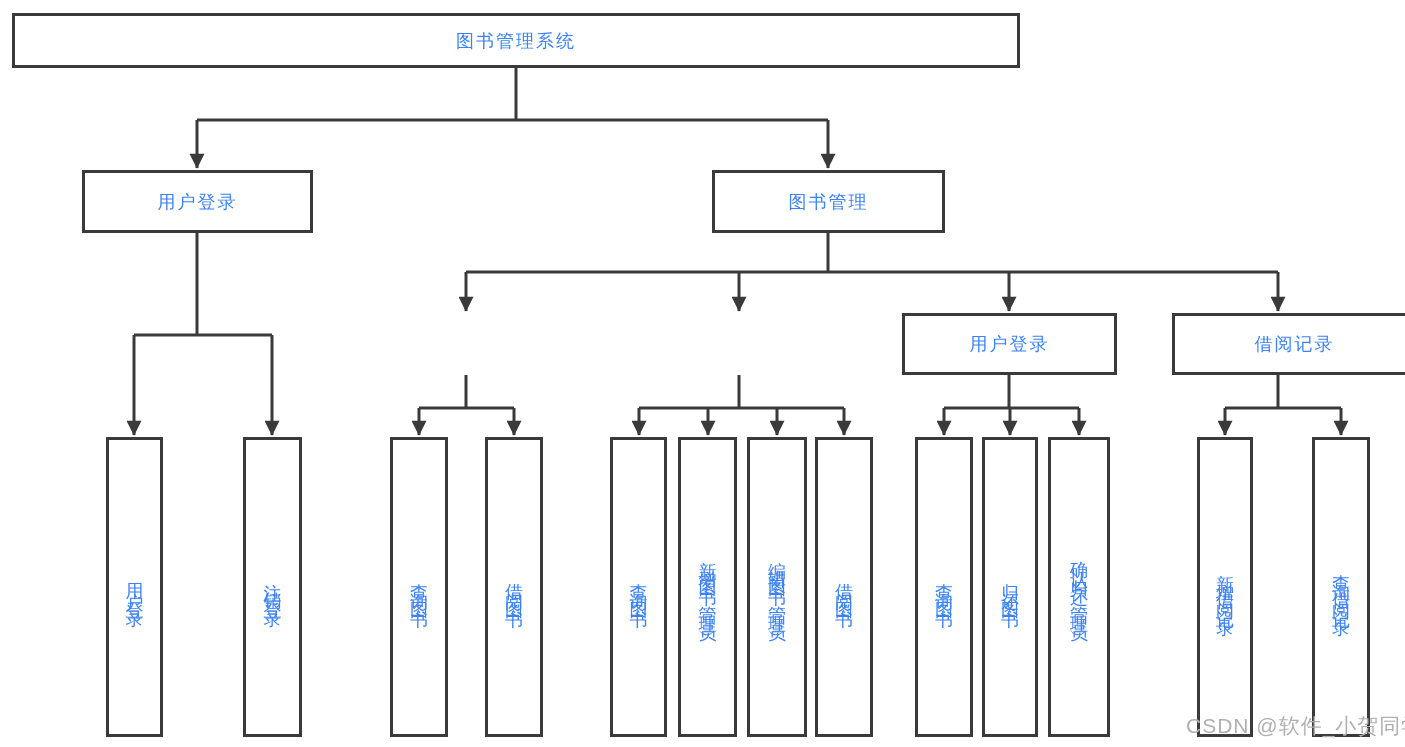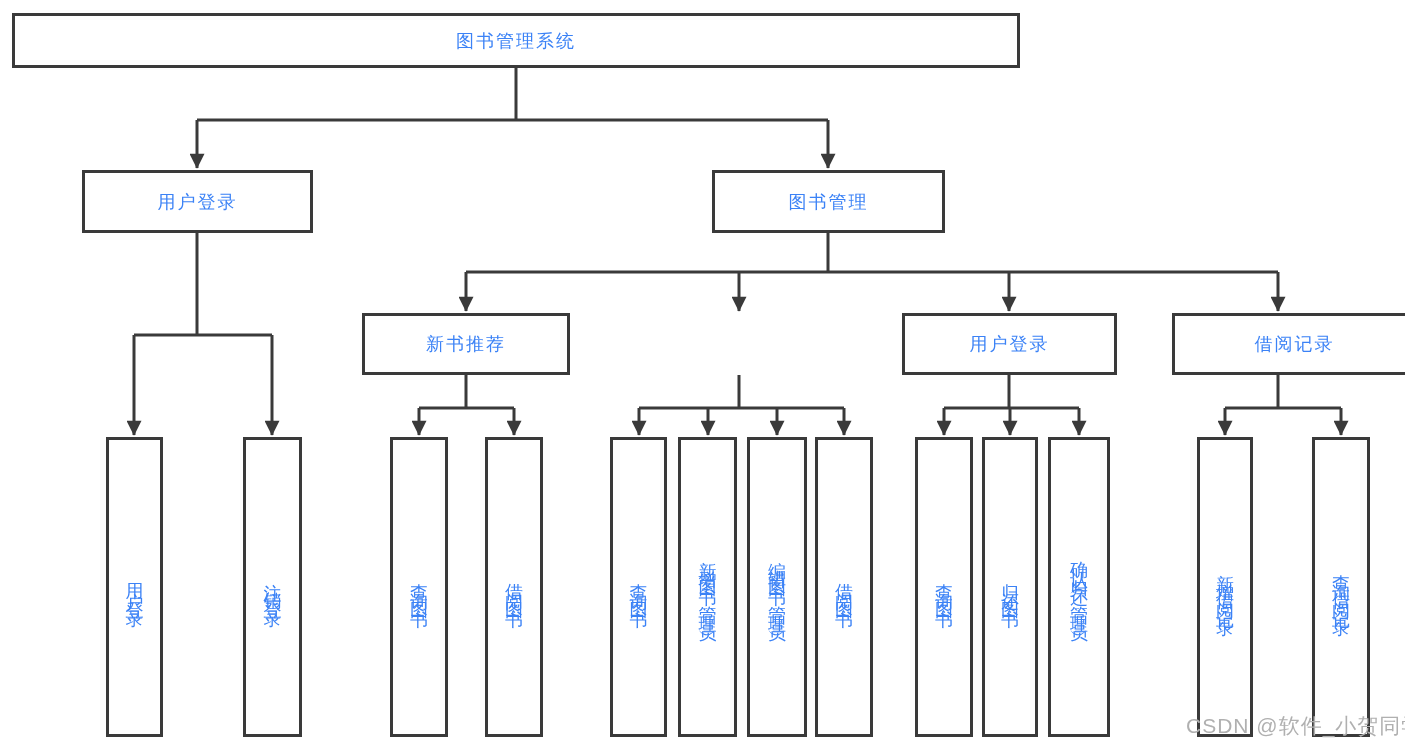--- a/index.html
+++ b/index.html
@@ -113,21 +113,20 @@
       <line x1="1225" y1="408" x2="1225" y2="435" marker-end="url(#arr)"></line>
       <line x1="1341" y1="408" x2="1341" y2="435" marker-end="url(#arr)"></line>
     </g>
   </svg>
 
   <div class="node h" style="left:12px;top:13px;width:1008px;height:55px">图书管理系统</div>
 
   <div class="node h" style="left:82px;top:170px;width:231px;height:63px">用户登录</div>
   <div class="node h" style="left:712px;top:170px;width:233px;height:63px">图书管理</div>
 
-  <div class="node h" style="left:362px;top:313px;width:208px;height:62px">新书推荐</div>
   <div class="node h" style="left:902px;top:313px;width:215px;height:62px">用户登录</div>
   <div class="node h" style="left:1172px;top:313px;width:245px;height:62px">借阅记录</div>
 
   <div class="node v" style="left:106px;top:437px;width:57px;height:300px">用户登录</div>
   <div class="node v" style="left:243px;top:437px;width:59px;height:300px">注销登录</div>
 
   <div class="node v" style="left:390px;top:437px;width:58px;height:300px">查询图书</div>
   <div class="node v" style="left:485px;top:437px;width:58px;height:300px">借阅图书</div>
 
   <div class="node v" style="left:610px;top:437px;width:57px;height:300px">查询图书</div>

